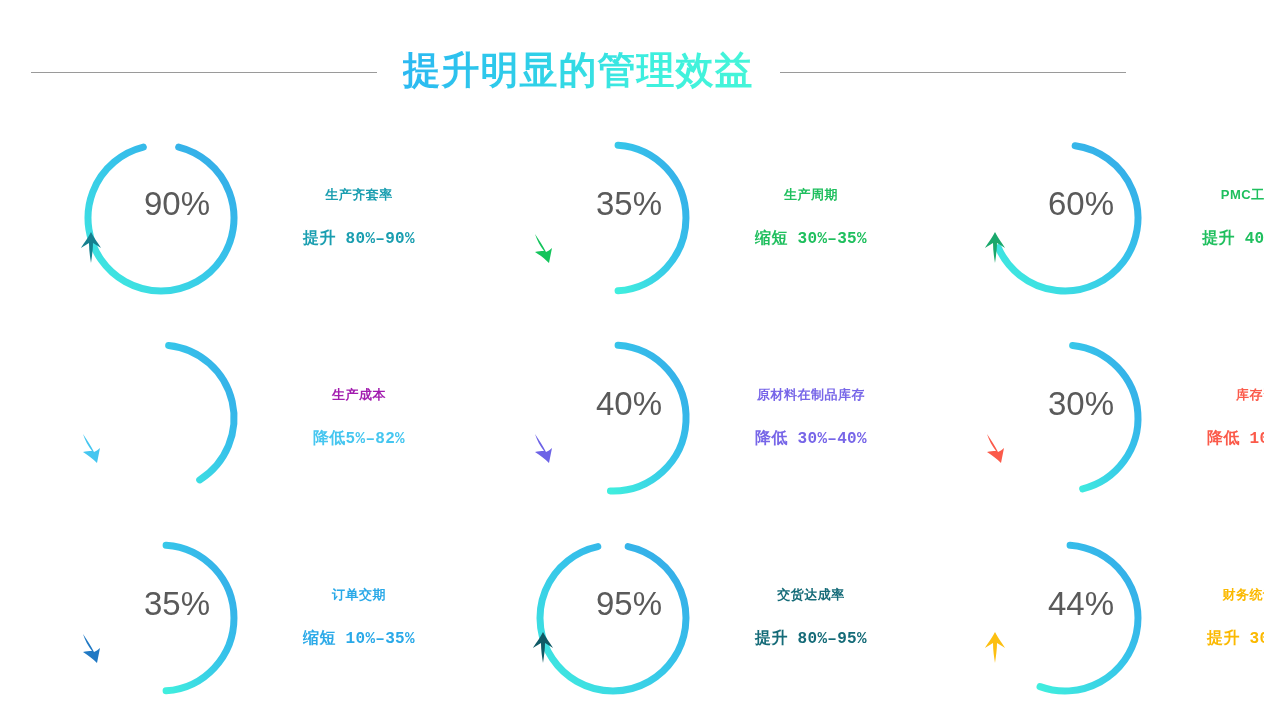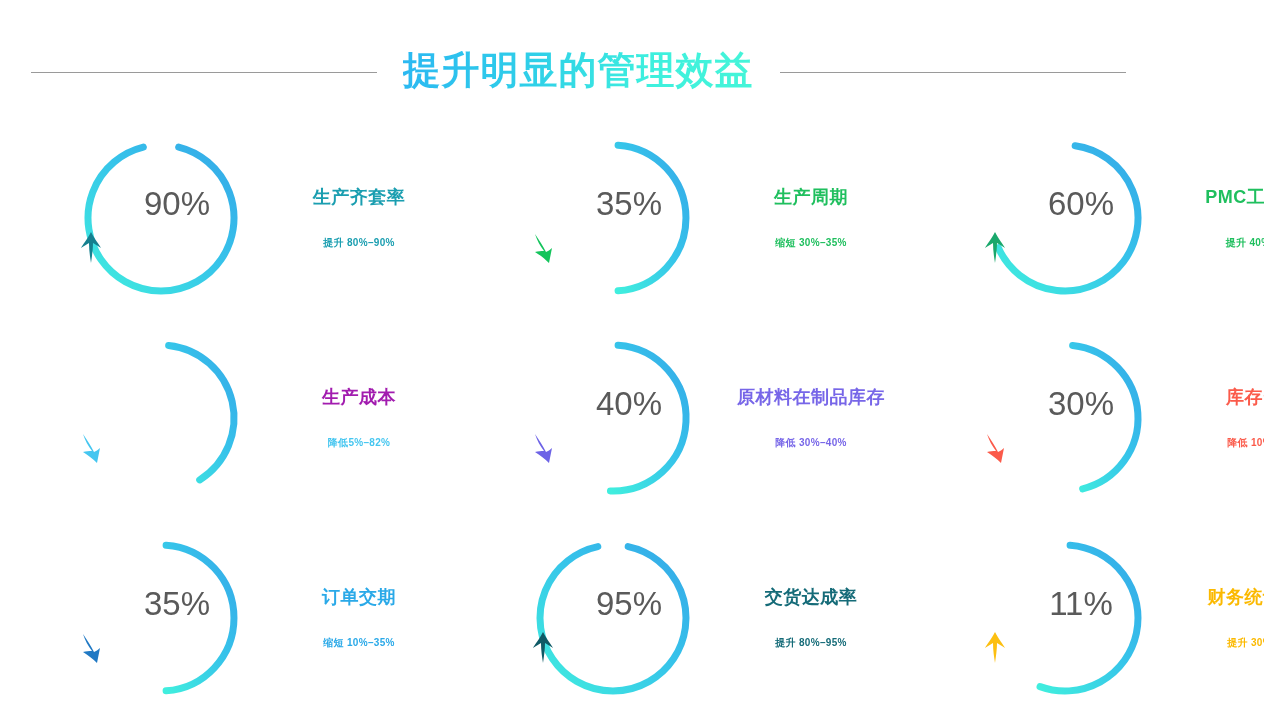--- a/index.html
+++ b/index.html
@@ -114,33 +114,34 @@
 
   .metric-text {
     margin-left: 22px;
     display: flex;
     flex-direction: column;
     justify-content: center;
     align-items: center;
     min-width: 186px;
   }
   .metric-label {
-    font-size: 18px;
+    font-size: 13px;
     font-weight: bold;
     line-height: 1.2;
     white-space: nowrap;
     letter-spacing: 0.5px;
   }
   .metric-sub {
     margin-top: 28px;
-    font-size: 10px;
+    font-size: 16px;
     font-weight: bold;
     line-height: 1.2;
     white-space: nowrap;
     letter-spacing: 0.3px;
+    font-family: Liberation Mono, monospace;
   }
 </style>
 </head>
 <body>
 
 <div class="header">
   <div class="rule rule-left"></div>
   <div class="page-title">提升明显的管理效益</div>
   <div class="rule rule-right"></div>
 </div>
@@ -342,21 +343,21 @@
         <svg viewBox="0 0 166 166">
           <defs>
             <linearGradient id="arcgrad8" x1="1" y1="0" x2="0" y2="1">
               <stop offset="0%" stop-color="#35a8e8"></stop>
               <stop offset="45%" stop-color="#36c3ea"></stop>
               <stop offset="100%" stop-color="#40eede"></stop>
             </linearGradient>
           </defs>
           <path d="M 88.09 10.18 A 73 73 0 1 1 58.03 151.60" fill="none" stroke="url(#arcgrad8)" stroke-width="7" stroke-linecap="round"></path>
         </svg>
-        <div class="ring-value">11%</div>
+        <div class="ring-value">44%</div>
         <div class="ring-arrow">
           <svg viewBox="0 0 26 34">
             <path d="M13 1 C9 9 5 13 3 17 C6 15 9 13 11 12 C11 19 12 26 13 32 C14 25 15 18 15 12 C17 13 20 15 23 17 C21 13 17 9 13 1 Z" fill="#fcbf11"></path>
           </svg>
         </div>
       </div>
       <div class="metric-text">
         <div class="metric-label" style="color:#fbb900">财务统计效率</div>
         <div class="metric-sub" style="color:#fbb900">提升 30%–50%</div>
       </div>

